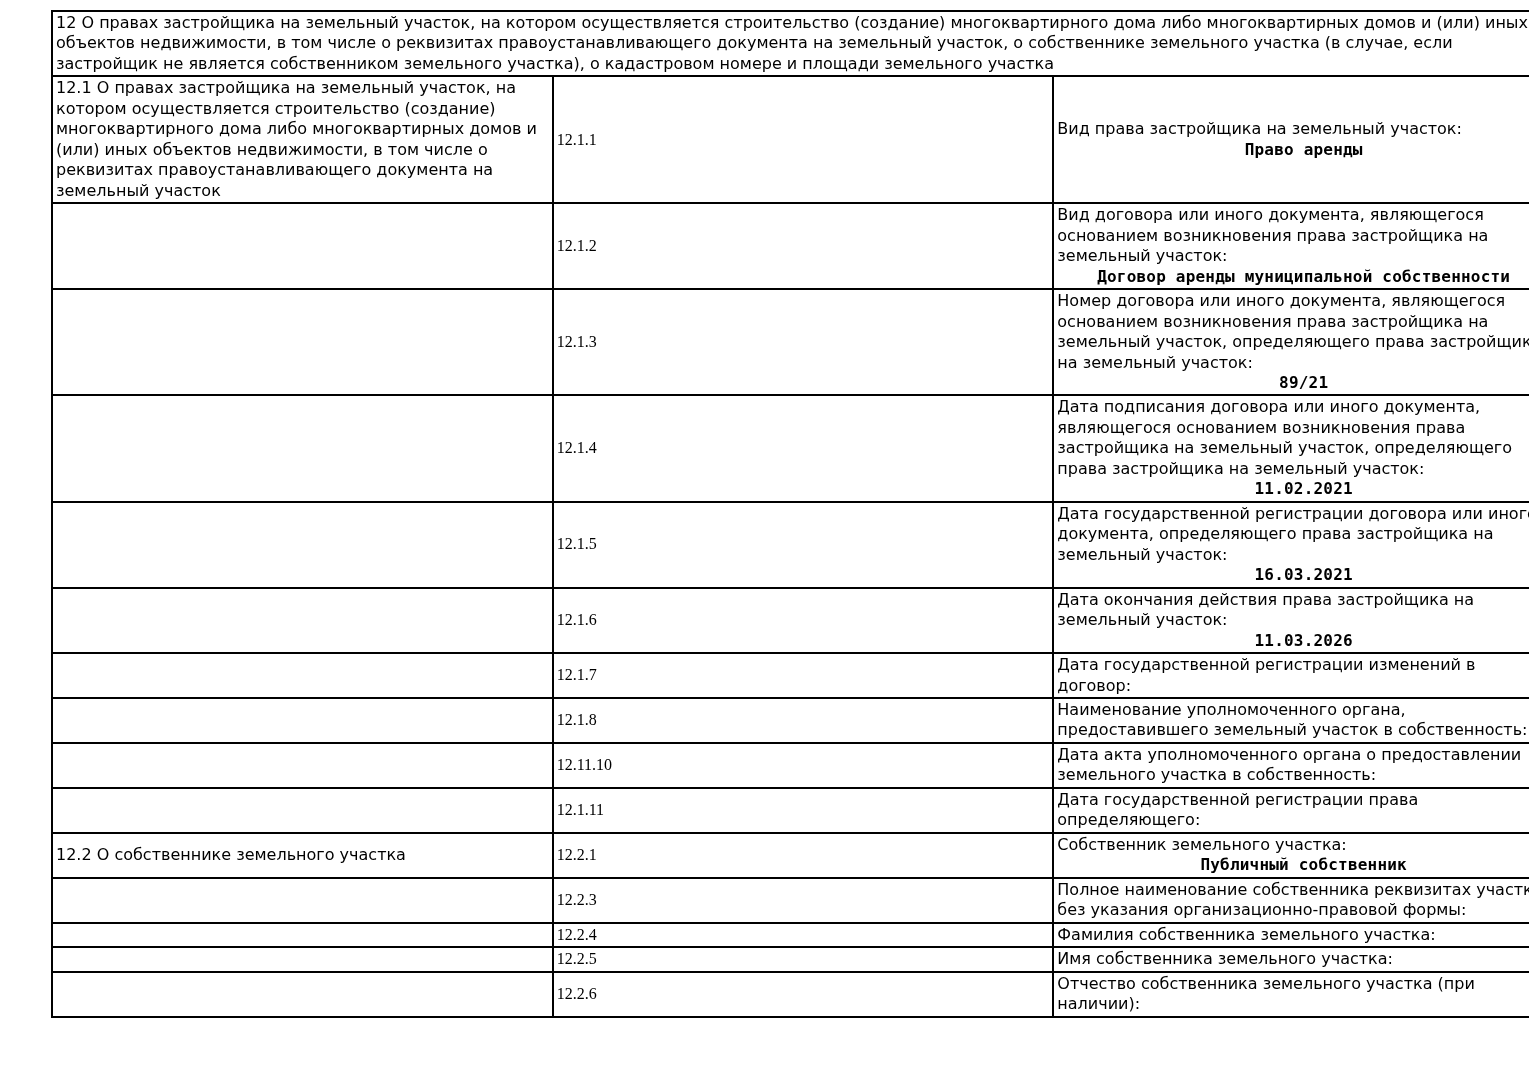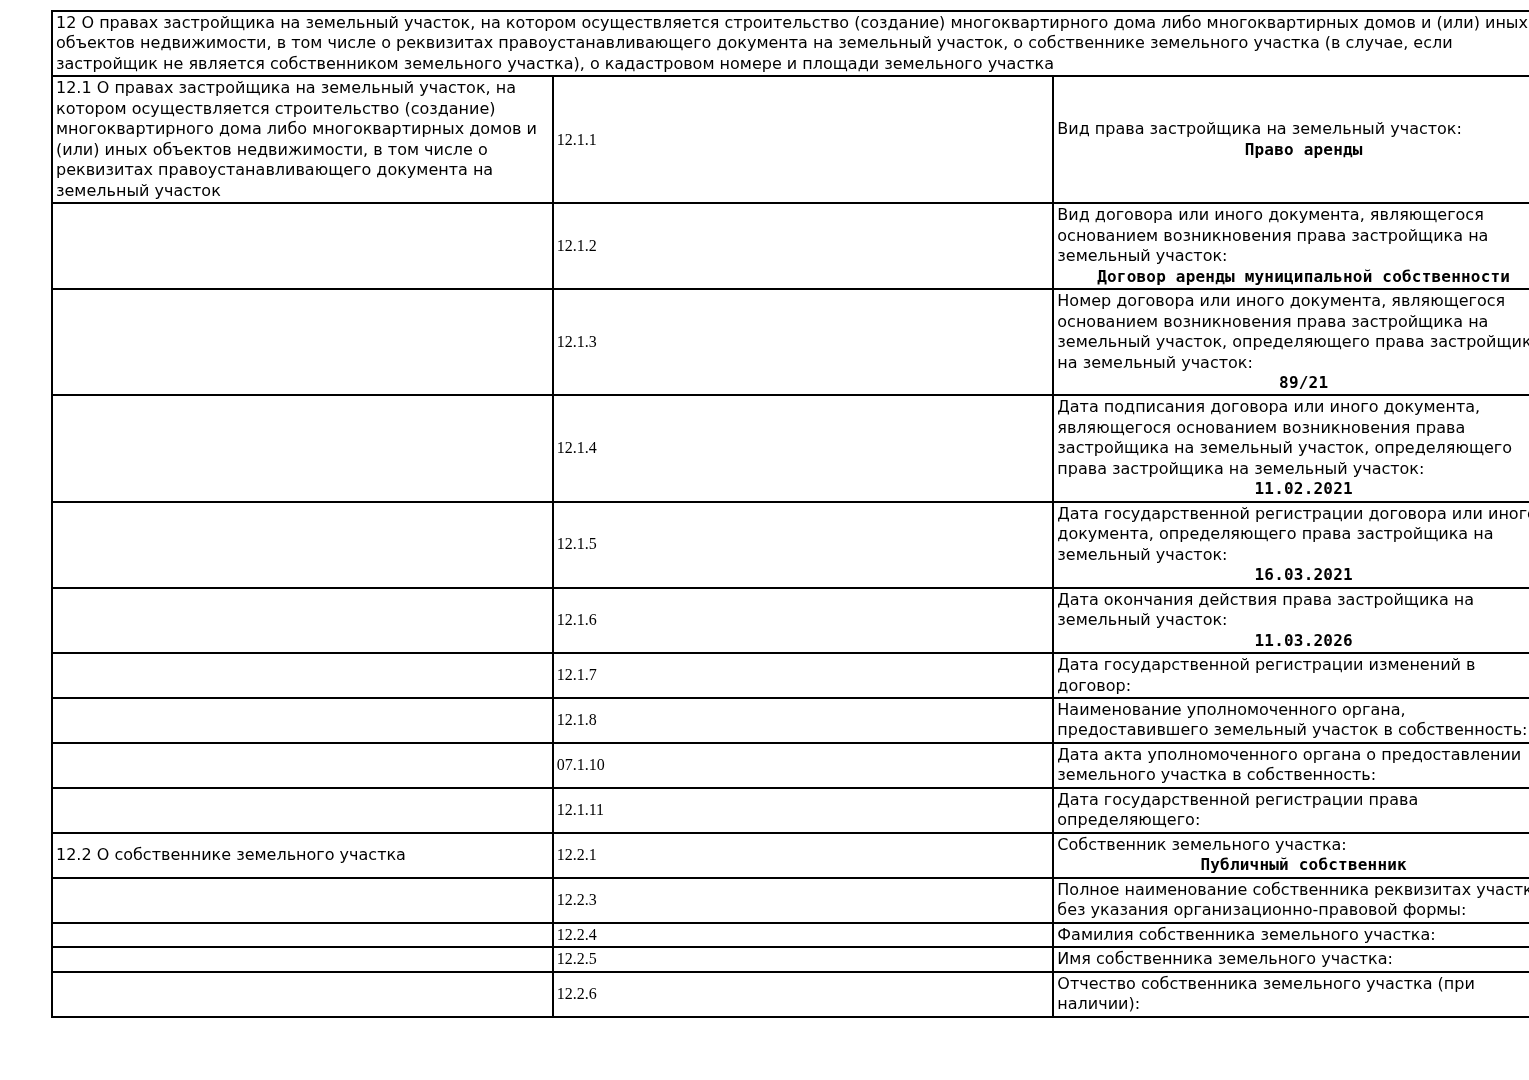--- a/index.html
+++ b/index.html
@@ -146,21 +146,21 @@
     <td class="c-num">12.1.8</td>
     <td class="c-content">
       <div class="cell-inner">
         <div class="field-label">Наименование уполномоченного органа, предоставившего земельный участок в собственность:</div>
 
       </div>
     </td>
   </tr>
         <tr>
     <td class="c-section"></td>
-    <td class="c-num">07.1.10</td>
+    <td class="c-num">12.11.10</td>
     <td class="c-content">
       <div class="cell-inner">
         <div class="field-label">Дата акта уполномоченного органа о предоставлении земельного участка в собственность:</div>
 
       </div>
     </td>
   </tr>
         <tr>
     <td class="c-section"></td>
     <td class="c-num">12.1.11</td>

